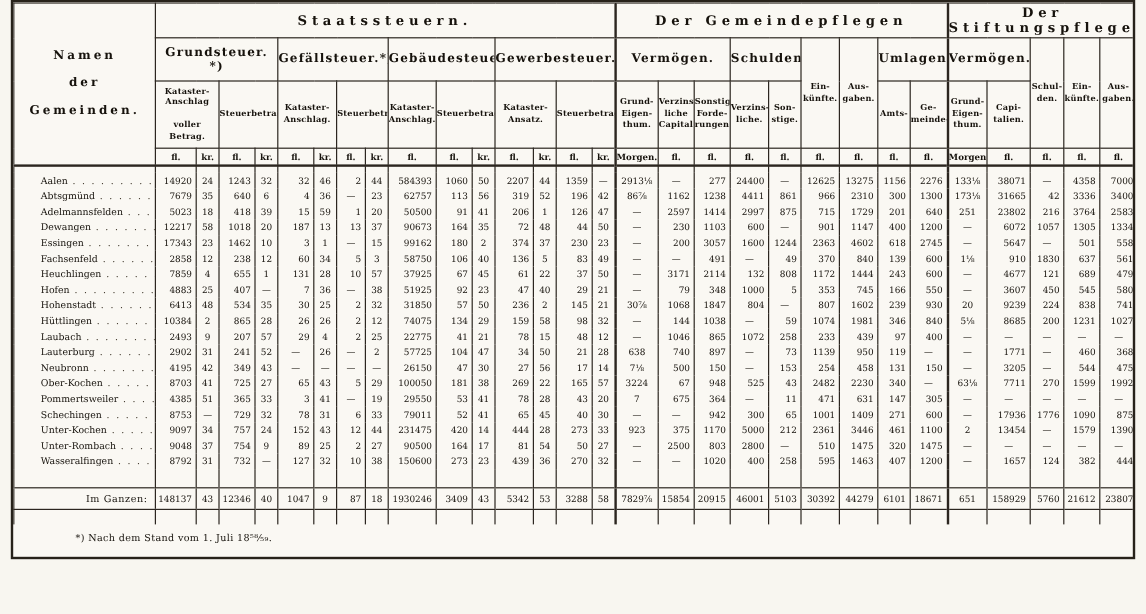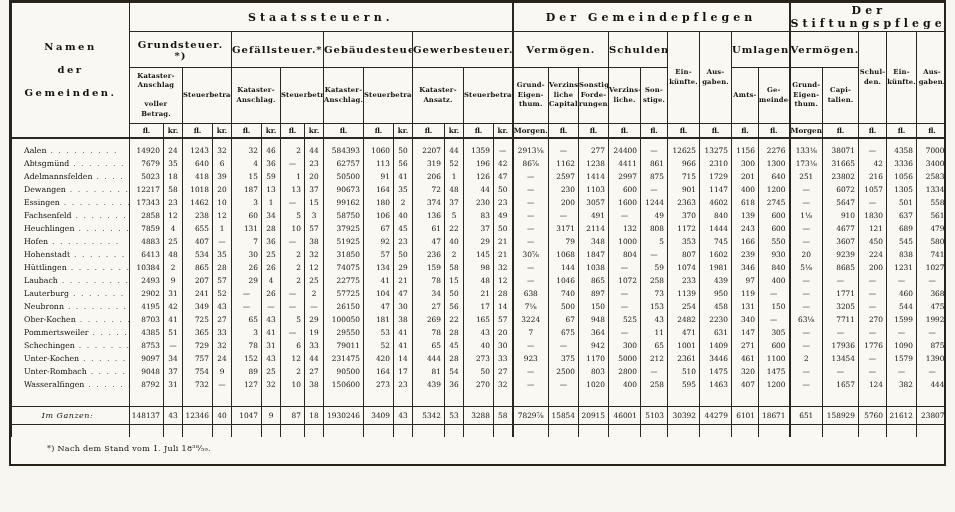--- a/index.html
+++ b/index.html
@@ -27,27 +27,27 @@
   th.grp  { font-size:11px; letter-spacing:4px; height:27px; }
   th.sub  { font-size:10px; letter-spacing:1px; height:36px; }
   th.colh { font-size:6.8px; line-height:1.4; height:56px; letter-spacing:0.2px; }
   tr.units th { font-size:7.2px; height:14px; padding:0; }
   .sec { border-left-width:2px !important;text-align:center; }
   tbody td {
     border-left:1px solid #2c2620; font-size:7.4px; height:13px; line-height:13px;
     padding:0 3px 0 0; text-align:right; overflow:hidden; white-space:nowrap;
   }
   tbody td:first-child { border-left-color:#27221a; }
-  td.mname { text-align:left; padding:0 0 0 12px; font-size:7.8px; }
+  td.mname { text-align:left; padding:0 0 0 22px; font-size:7.8px; }
   td.mname::after { content:" . . . . . . . . ."; letter-spacing:1.5px; color:#4a4236; }
   td.kr, td.mg, td.dash { text-align:center; padding:0 1px; }
   tr.spacer td { padding:0; }
   tr.total td { border-top:1px solid #2c2620; border-bottom:1px solid #2c2620; height:17px; line-height:17px; }
-  td.total-label { text-align:center; padding-right:6px; font-size:8px; letter-spacing:0.5px;font-style:italic; }
-  .footnote { font-size:8px; padding:7px 0 0 36px; letter-spacing:0.3px; }
+  td.total-label { text-align:right; padding-right:6px; font-size:8px; letter-spacing:0.5px; }
+  .footnote { font-size:8px; padding:7px 0 0 52px; letter-spacing:0.3px; }
 </style>
 </head>
 <body>
 
 <div class="page">
   <div class="frame">
     <table>
       <colgroup id="cols">
           <col style="width: 118px;">
           <col style="width: 34px;">
@@ -272,21 +272,21 @@
             <td class="">1414</td>
             <td class="">2997</td>
             <td class="">875</td>
             <td class="">715</td>
             <td class="">1729</td>
             <td class="">201</td>
             <td class="">640</td>
             <td class="mg sec">251</td>
             <td class="">23802</td>
             <td class="">216</td>
-            <td class="">1056</td>
+            <td class="">3764</td>
             <td class="">2583</td>
           </tr>
           <tr>
             <td class="mname">Dewangen</td>
             <td class="">12217</td>
             <td class="kr">58</td>
             <td class="">1018</td>
             <td class="kr">20</td>
             <td class="">187</td>
             <td class="kr">13</td>

